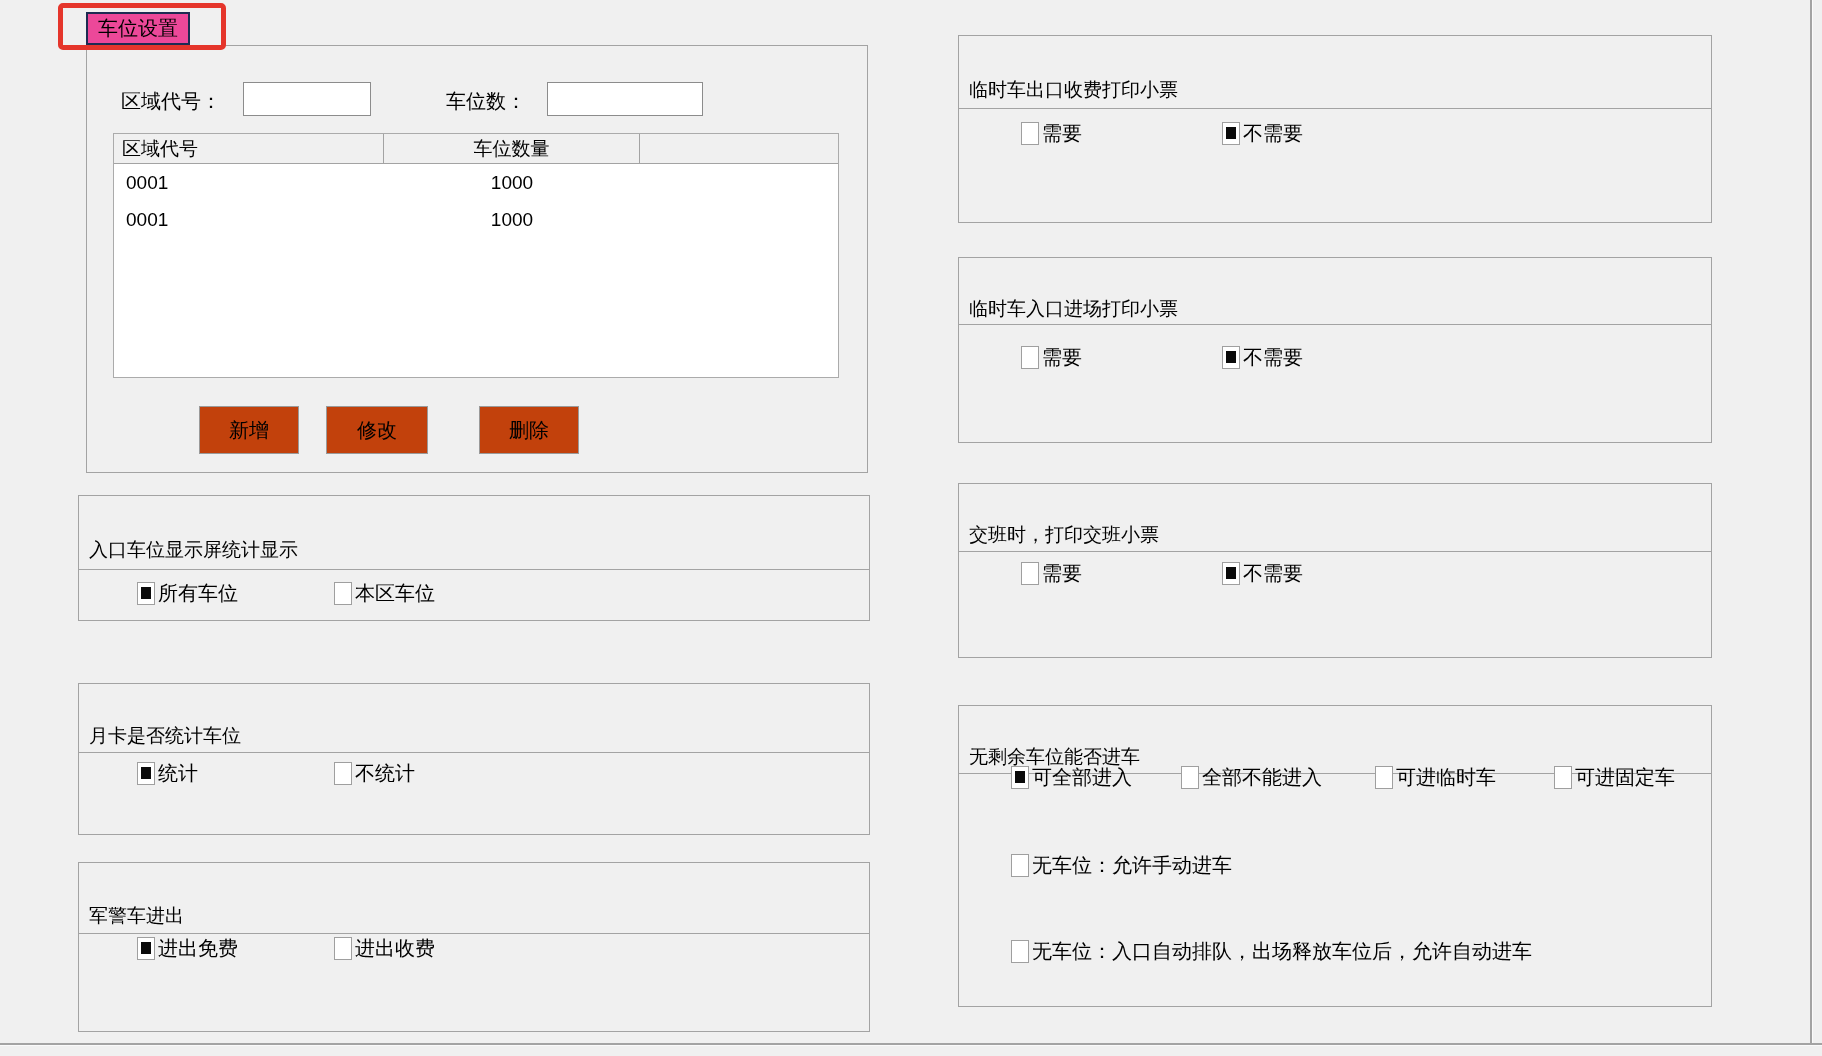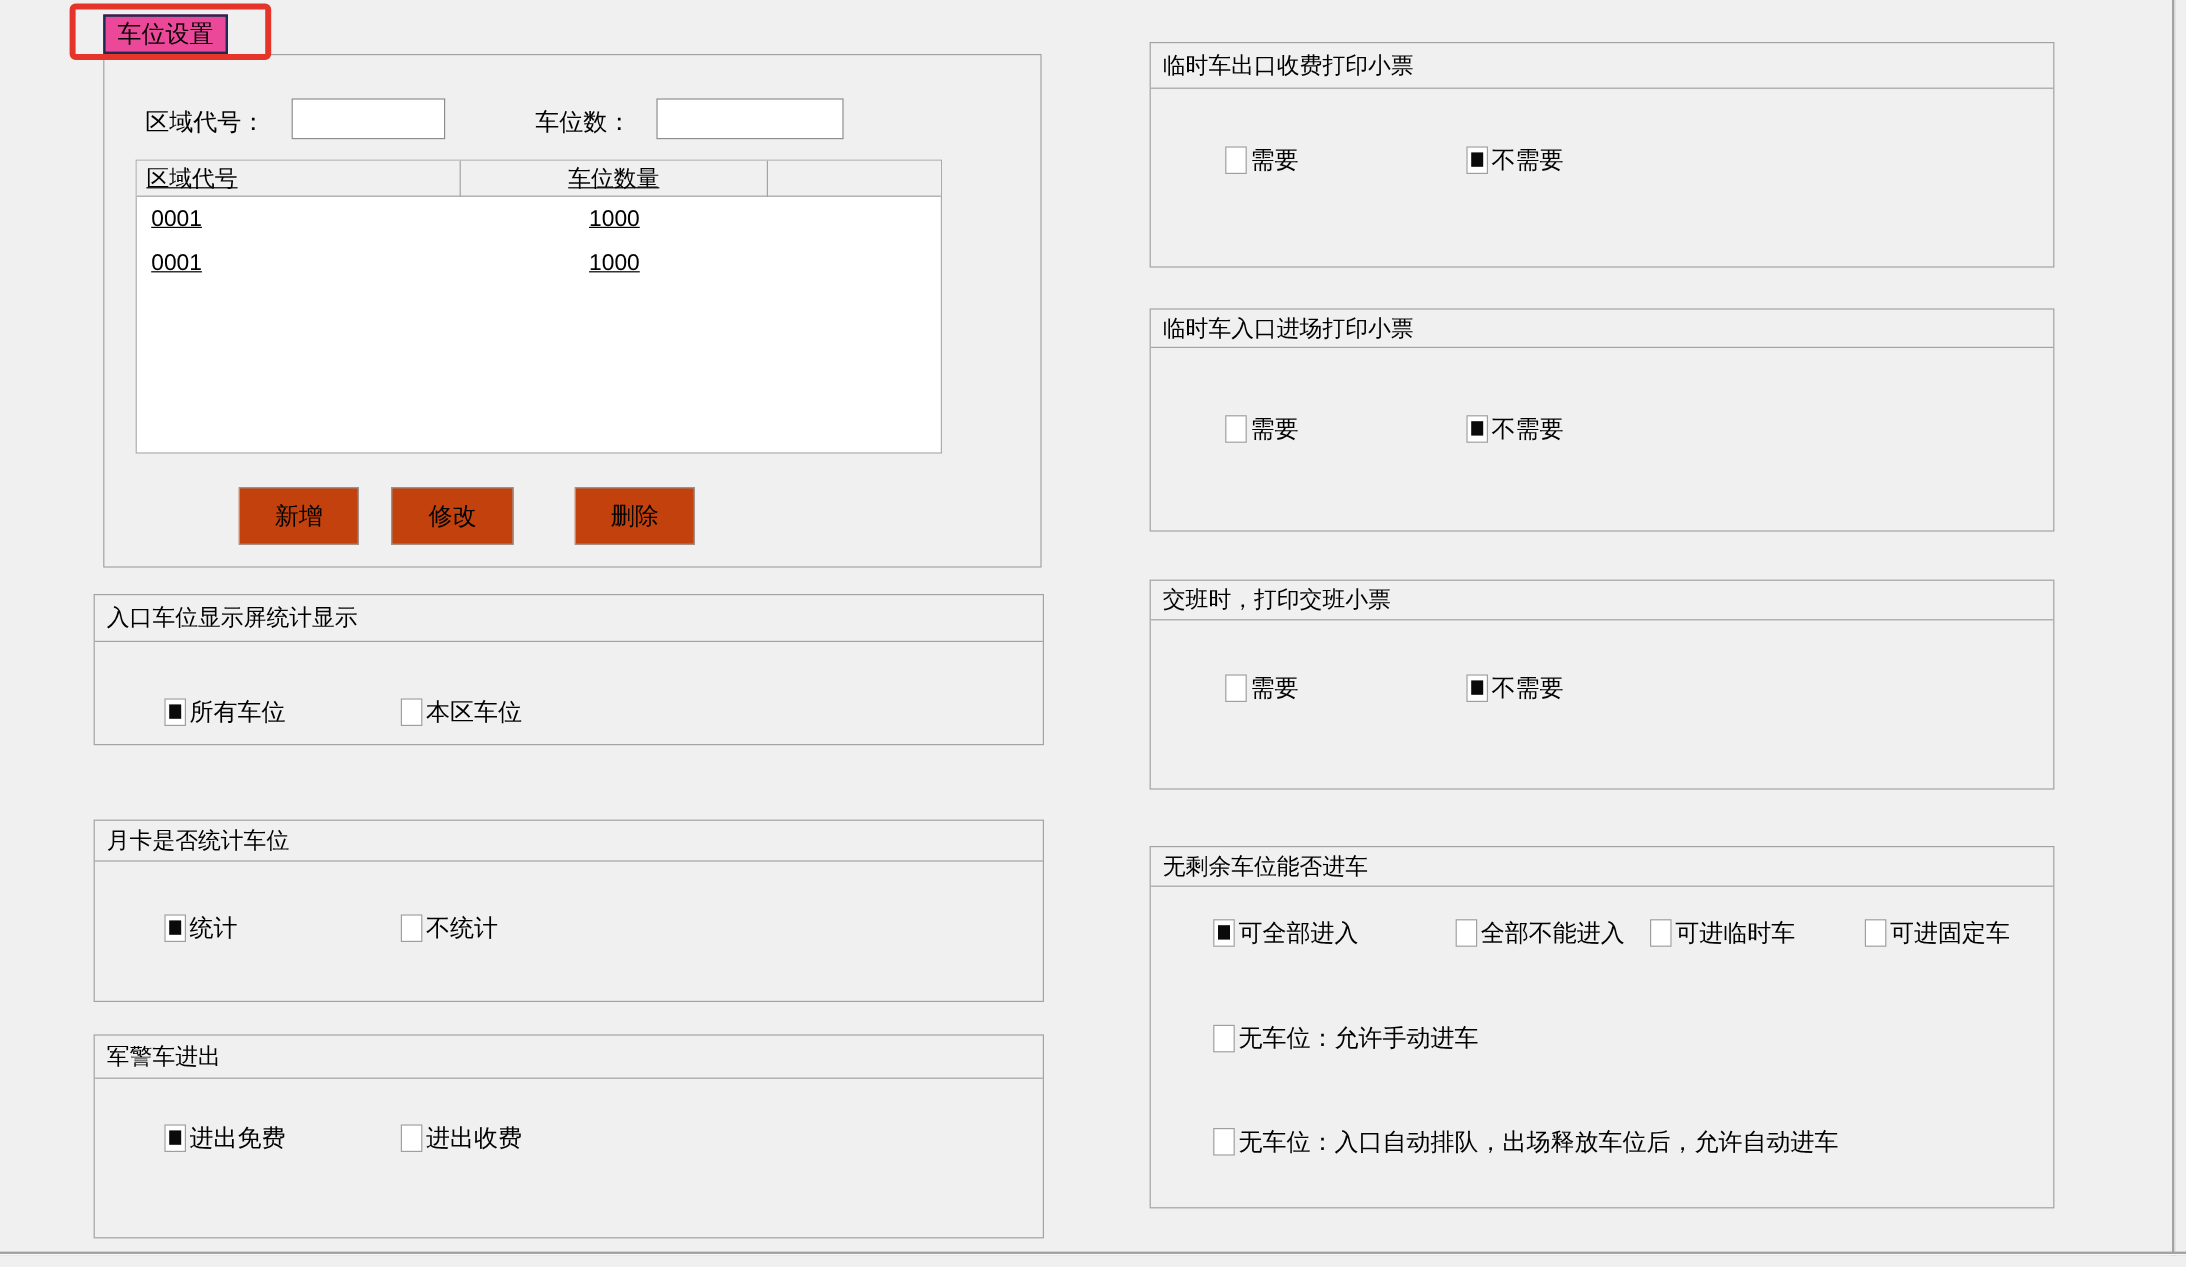--- a/index.html
+++ b/index.html
@@ -9,28 +9,28 @@
   
   .right-frame-line{position:absolute;left:1810px;top:0;width:2px;height:1046px;background:#a3a3a3;border-right:1px solid #fafafa;}
   .bottom-frame-line{position:absolute;left:0;top:1043px;width:1822px;height:2px;background:#a3a3a3;border-bottom:1px solid #fafafa;}
 
   
   .tab{position:absolute;left:86px;top:12px;width:104px;height:33px;background:#ec4899;border:2px solid #1d2b52;box-sizing:border-box;display:flex;align-items:center;justify-content:center;font-size:20px;z-index:5;}
   .annotation{position:absolute;left:58px;top:3px;width:168px;height:47px;border:5px solid #e5352b;border-radius:5px;box-sizing:border-box;z-index:6;pointer-events:none;}
 
   
   .group{position:absolute;border:1px solid #a3a3a3;box-sizing:border-box;background:#f0f0f0;}
-  .group-title{border-bottom:1px solid #a3a3a3;padding-left:10px;display:flex;align-items:center;font-size:19px;white-space:nowrap;}
+  .group-title{border-bottom:1px solid #a3a3a3;padding-left:10px;display:flex;align-items:center;font-size:19px;white-space:nowrap;margin-top:35px;}
 
   
   .fieldlabel{position:absolute;font-size:20px;height:34px;display:flex;align-items:center;white-space:nowrap;}
   .tinput{position:absolute;height:34px;border:1px solid #8c8c8c;background:#fff;font-size:18px;padding:0 5px;box-sizing:border-box;outline:none;}
 
   
-  .table{position:absolute;left:26px;top:87px;width:672px;height:245px;background:#fff;border:1px solid #ababab;box-sizing:border-box;text-decoration:underline;}
+  .table{position:absolute;left:26px;top:87px;width:726px;height:245px;background:#fff;border:1px solid #ababab;box-sizing:border-box;}
   .thead{display:flex;height:30px;background:#f0f0f0;}
   .th{box-sizing:border-box;border-right:1px solid #a3a3a3;border-bottom:1px solid #a3a3a3;font-size:19px;display:flex;align-items:center;}
   .th1{width:270px;padding-left:8px;}
   .th2{width:256px;justify-content:center;}
   .th3{flex:1;border-right:none;}
   .tbody{padding-top:0;}
   .trow{display:flex;height:37px;align-items:center;font-size:19px;}
   .tc1{width:270px;padding-left:12px;box-sizing:border-box;}
   .tc2{width:256px;text-align:center;}
 
@@ -151,21 +151,21 @@
       <span class="opt-label">不需要</span>
     </div>
   </div>
 
   <div class="group" style="left:958px;top:705px;width:754px;height:302px;">
     <div class="group-title" style="height:32px;">无剩余车位能否进车</div>
     <div class="opt" style="left:52px;top:58px;">
       <span class="cb checked"></span>
       <span class="opt-label">可全部进入</span>
     </div>
-    <div class="opt" style="left:222px;top:58px;margin-left:32px;">
+    <div class="opt" style="left:222px;top:58px;">
       <span class="cb"></span>
       <span class="opt-label">全部不能进入</span>
     </div>
     <div class="opt" style="left:416px;top:58px;">
       <span class="cb"></span>
       <span class="opt-label">可进临时车</span>
     </div>
     <div class="opt" style="left:595px;top:58px;">
       <span class="cb"></span>
       <span class="opt-label">可进固定车</span>

